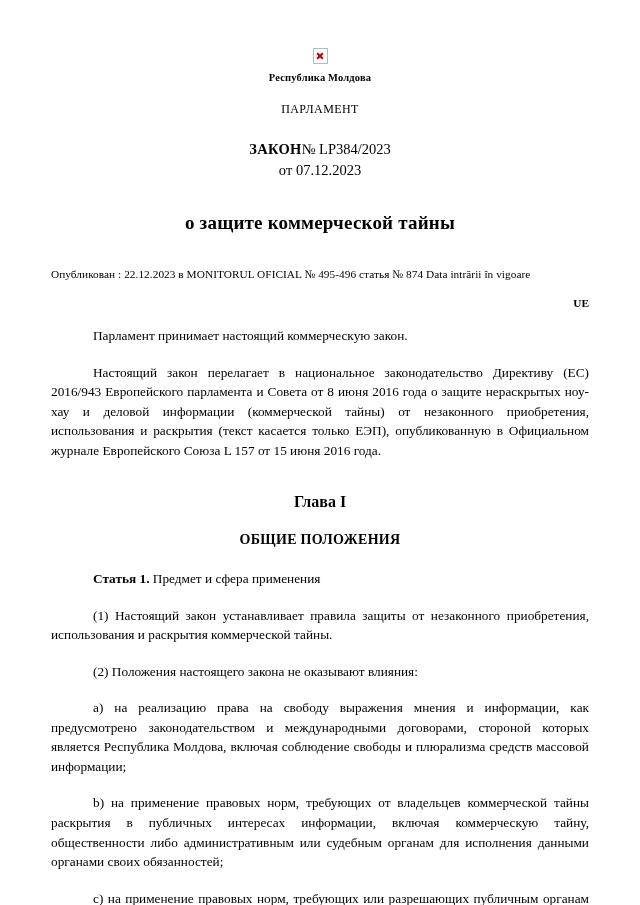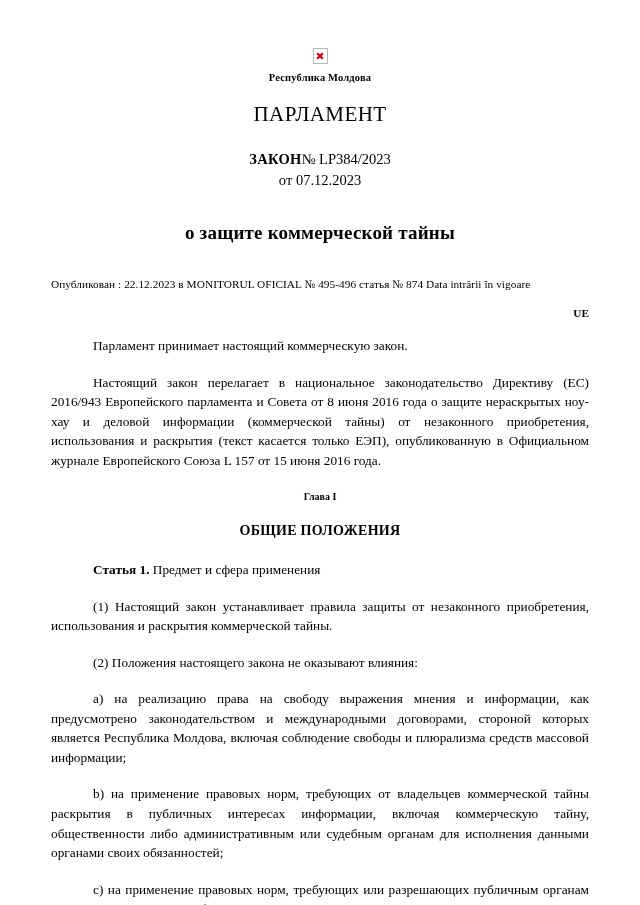--- a/index.html
+++ b/index.html
@@ -57,21 +57,21 @@
   
   .republic {
     text-align: center;
     font-weight: bold;
     font-size: 10.5px;
     letter-spacing: 0.15px;
     margin-top: 8px;
   }
   .parliament {
     text-align: center;
-    font-size: 21px;
+    font-size: 12px;
     font-weight: normal;
     letter-spacing: 0.4px;
     margin-top: 19px;
   }
   .law-number {
     text-align: center;
     font-size: 14.5px;
     margin-top: 22px;
     line-height: 1.45;
   }
@@ -111,22 +111,22 @@
     text-align: justify;
     text-indent: 42px;
     margin: 0;
     padding-top: 17px;
     hyphens: none;
   }
 
   .chapter {
     text-align: center;
     font-weight: bold;
-    font-size: 10px;
-    margin-top: 21px;
+    font-size: 16px;
+    margin-top: 33px;
   }
   .chapter-name {
     text-align: center;
     font-weight: bold;
     font-size: 14px;
     margin-top: 21px;
     letter-spacing: 0.3px;
   }
   p.article {
     font-size: 13.3px;

